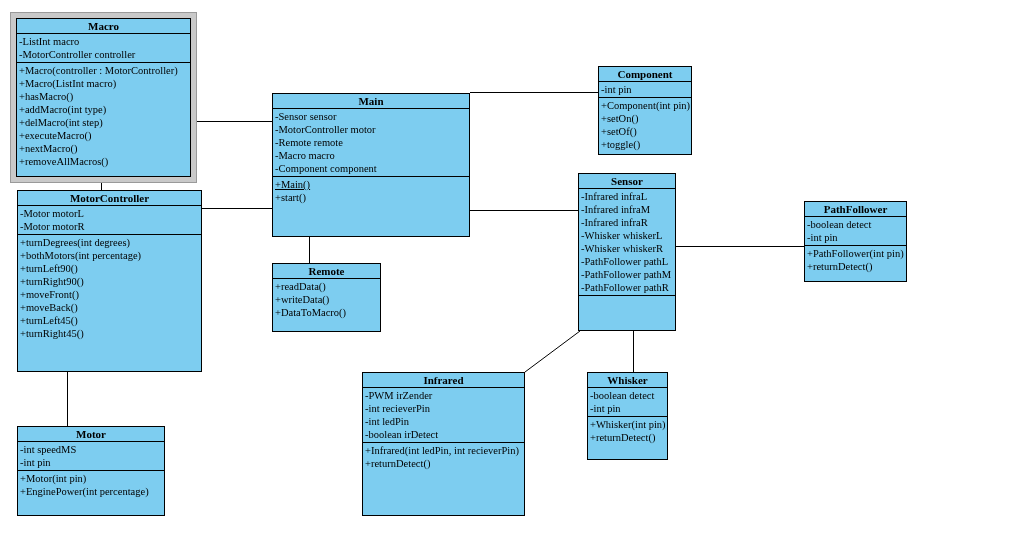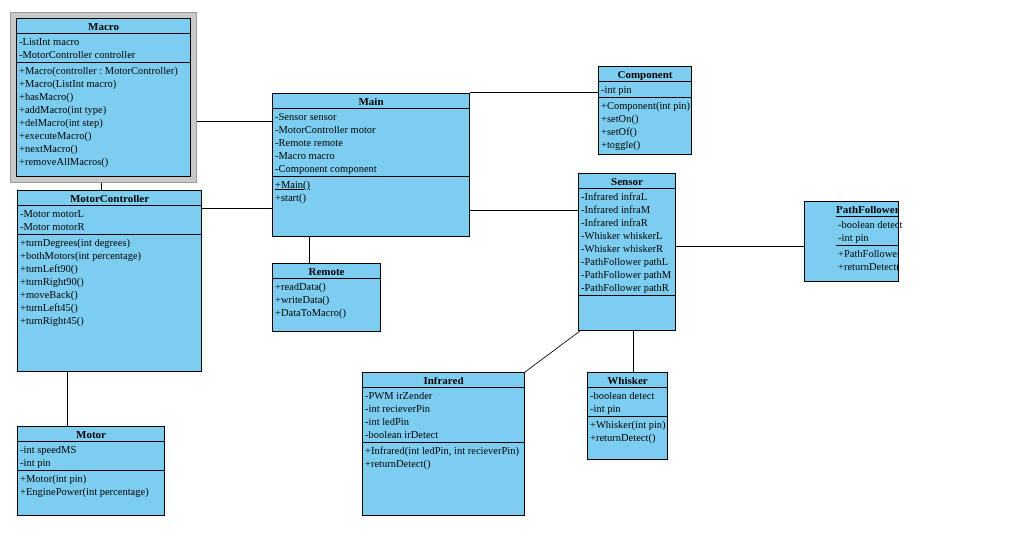--- a/index.html
+++ b/index.html
@@ -53,21 +53,21 @@
     box-sizing:border-box;
   }
   
   #cls-macro          {left:16px;  top:18px;  width:175px; height:159px;}
   #cls-motorcontroller{left:17px;  top:190px; width:185px; height:182px;}
   #cls-motor          {left:17px;  top:426px; width:148px; height:90px;}
   #cls-main           {left:272px; top:93px;  width:198px; height:144px;}
   #cls-remote         {left:272px; top:263px; width:109px; height:69px;}
   #cls-component      {left:598px; top:66px;  width:94px;  height:89px;}
   #cls-sensor         {left:578px; top:173px; width:98px;  height:158px;}
-  #cls-pathfollower   {left:804px; top:201px; width:95px; height:81px;padding-left:31px;}
+  #cls-pathfollower   {left:804px; top:201px; width:103px; height:81px;}
   #cls-infrared       {left:362px; top:372px; width:163px; height:144px;}
   #cls-whisker        {left:587px; top:372px; width:81px;  height:88px;justify-content:flex-end;}
   
   .conn-h{position:absolute;height:0;border-top:1px solid #000;}
   .conn-v{position:absolute;width:0;border-left:1px solid #000;}
   #conn-macro-main        {left:196px; top:121px; width:76px;}
   #conn-macro-mc          {left:101px; top:183px; height:7px;}
   #conn-mc-main           {left:202px; top:208px; width:70px;}
   #conn-mc-motor          {left:67px;  top:371px; height:55px;}
   #conn-main-remote       {left:309px; top:236px; height:27px;}
@@ -118,20 +118,21 @@
     <div class="cls-title">MotorController</div>
     <div class="cls-attrs">
         <div class="member">-Motor motorL</div>
         <div class="member">-Motor motorR</div>
       </div>
     <div class="cls-methods">
         <div class="member">+turnDegrees(int degrees)</div>
         <div class="member">+bothMotors(int percentage)</div>
         <div class="member">+turnLeft90()</div>
         <div class="member">+turnRight90()</div>
+        <div class="member">+moveFront()</div>
         <div class="member">+moveBack()</div>
         <div class="member">+turnLeft45()</div>
         <div class="member">+turnRight45()</div>
       </div>
   </div>
 
   <div class="uml-class" id="cls-motor">
     <div class="cls-title">Motor</div>
     <div class="cls-attrs">
         <div class="member">-int speedMS</div>

